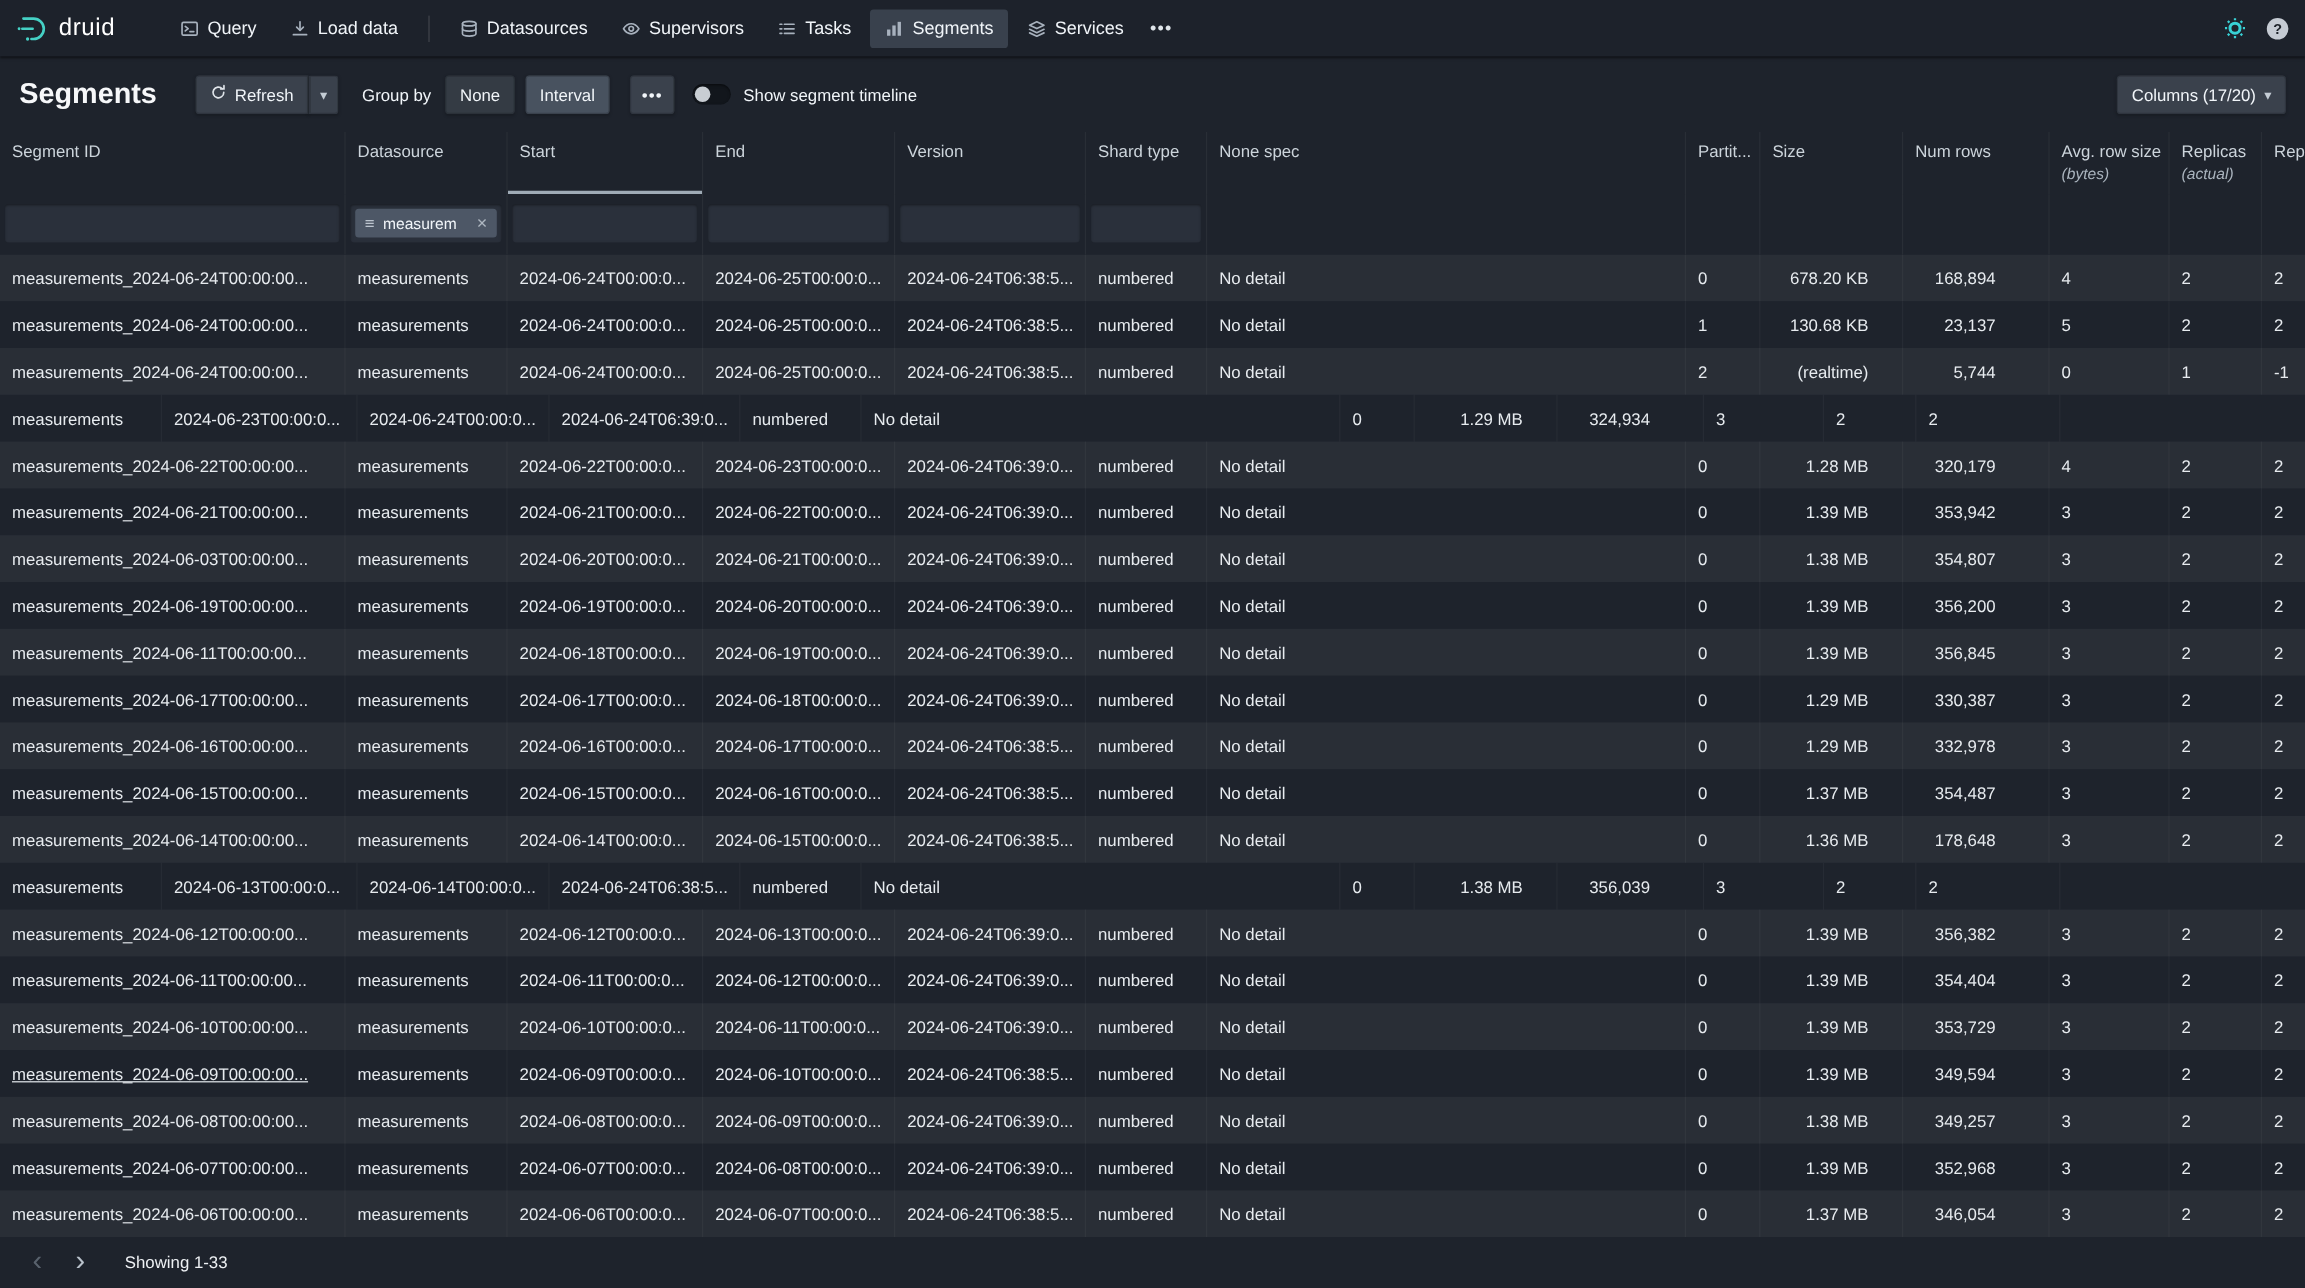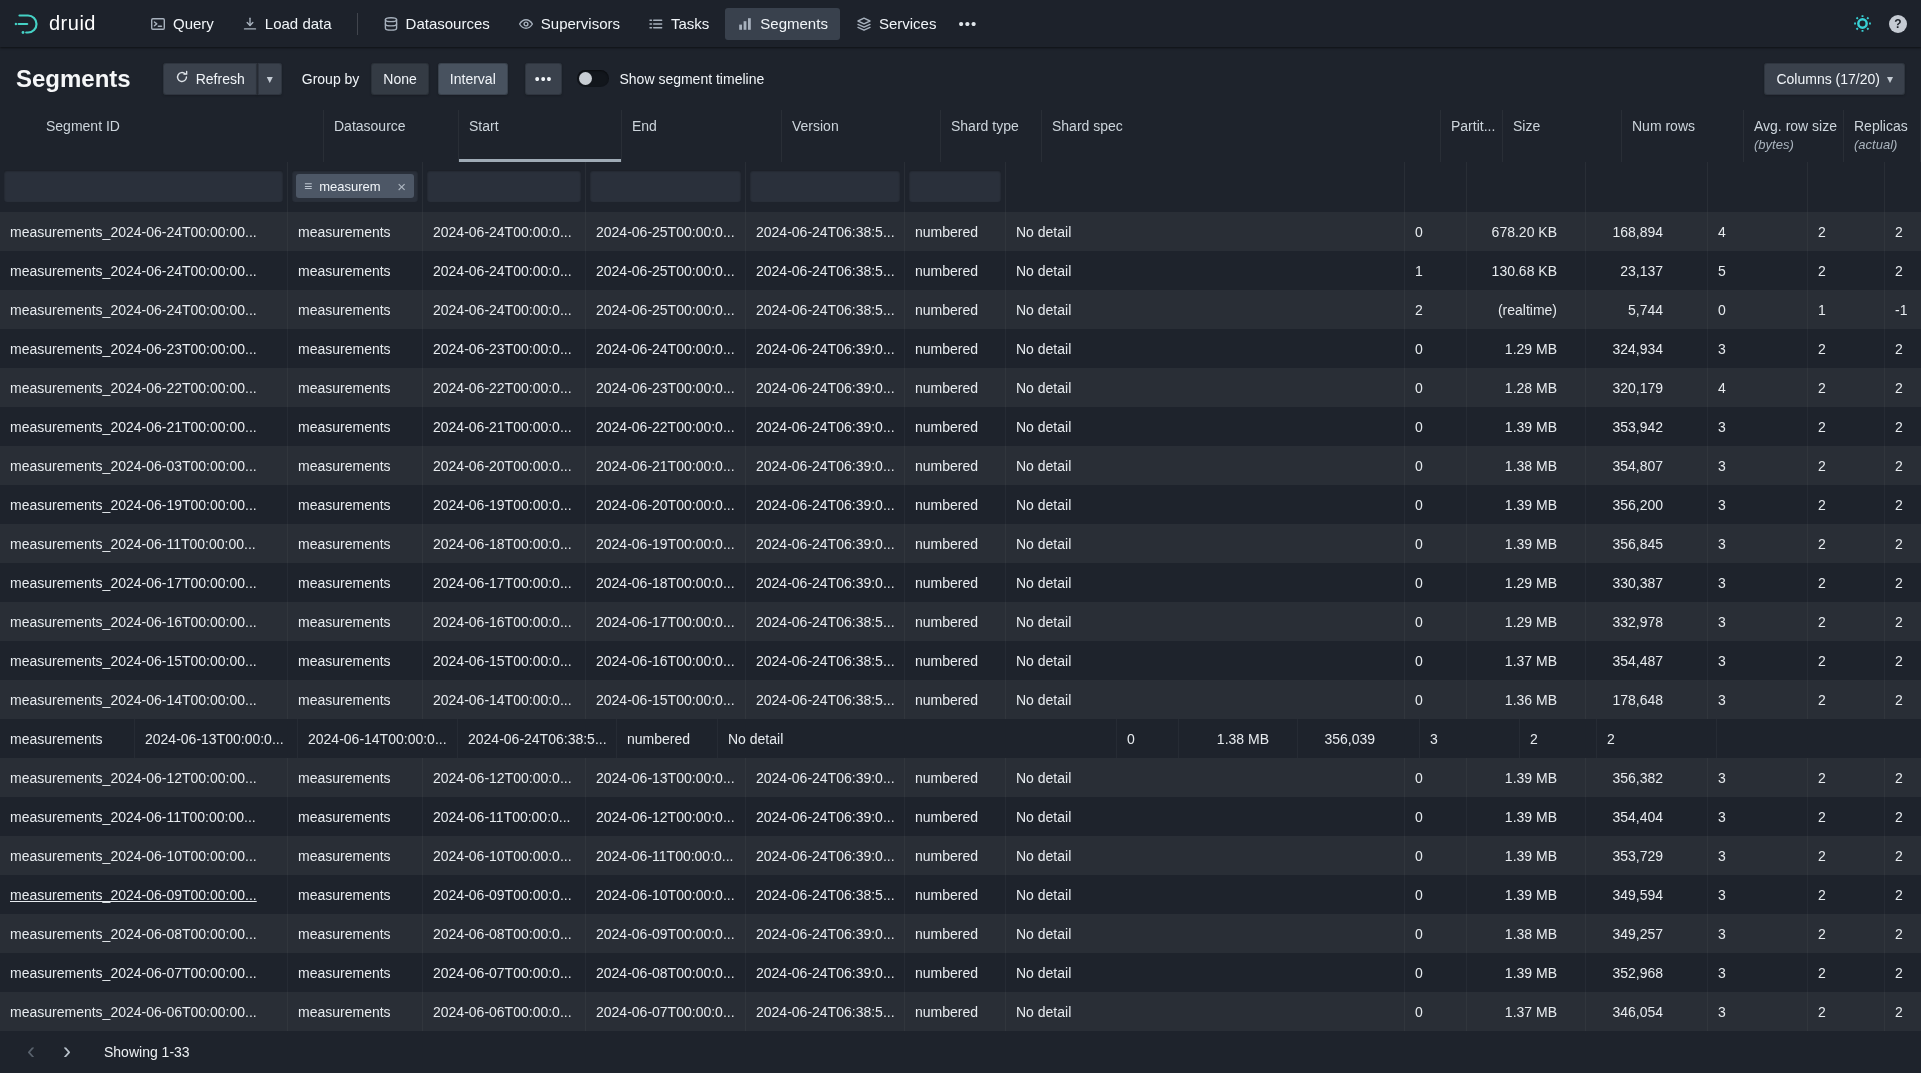--- a/index.html
+++ b/index.html
@@ -60,21 +60,21 @@
   .switch{
     width:32px;height:17px;border-radius:9px;background:#12161c;position:relative;cursor:pointer;
     box-shadow:inset 0 1px 2px rgba(0,0,0,0.5);margin-right:10px;flex:0 0 auto;
   }
   .switch .knob{position:absolute;left:2px;top:2px;width:13px;height:13px;border-radius:50%;background:#c8cdd3;}
   .timeline-label{font-size:14px;color:#f1f5f9;}
   .columns-btn{margin-left:auto;}
   .caret-glyph{font-size:12px;color:#c4ccd4;}
   
   .table-wrap{width:1921px;overflow:hidden;}
-  .thead{display:flex;height:52px;padding-left:36px;}
+  .thead{display:flex;height:52px;}
   .th{
     flex:0 0 auto;box-sizing:border-box;padding:8px 10px 0 10px;font-size:14px;color:#ccd4db;
     border-right:1px solid rgba(255,255,255,0.05);cursor:pointer;overflow:hidden;white-space:nowrap;
   }
   .th.sorted{box-shadow:inset 0 -3px 0 #9fabb6;}
   .th-sub{font-style:italic;font-size:13px;color:#aab4be;margin-top:3px;}
   .filter-row{display:flex;height:50px;}
   .fc{flex:0 0 auto;box-sizing:border-box;padding:8px 4px 0 4px;border-right:1px solid rgba(255,255,255,0.05);}
   .finput{
     height:32px;background:#2a303b;border-radius:3px;display:flex;align-items:center;
@@ -259,21 +259,21 @@
       <div class="th" style="width: 160px;">
         <div class="th-label">End</div>
       </div>
       <div class="th" style="width: 159px;">
         <div class="th-label">Version</div>
       </div>
       <div class="th" style="width: 101px;">
         <div class="th-label">Shard type</div>
       </div>
       <div class="th" style="width: 399px;">
-        <div class="th-label">Shard spec</div>
+        <div class="th-label">None spec</div>
       </div>
       <div class="th" style="width: 62px;">
         <div class="th-label">Partit...</div>
       </div>
       <div class="th" style="width: 119px;">
         <div class="th-label">Size</div>
       </div>
       <div class="th" style="width: 122px;">
         <div class="th-label">Num rows</div>
       </div>
@@ -372,21 +372,20 @@
         <div class="td td-shard_type" style="width: 101px;">numbered</div>
         <div class="td td-shard_spec" style="width: 399px;">No detail</div>
         <div class="td td-partition" style="width: 62px;">2</div>
         <div class="td td-size right" style="width: 119px;">(realtime)</div>
         <div class="td td-num_rows right" style="width: 122px;">5,744</div>
         <div class="td td-avg_row_size" style="width: 100px;">0</div>
         <div class="td td-replicas" style="width: 77px;">1</div>
         <div class="td td-replication_factor" style="width: 120px;">-1</div>
       </div>
       <div class="tr">
-        <div class="td td-segment_id" style="width: 288px;">measurements_2024-06-23T00:00:00...</div>
         <div class="td td-datasource" style="width: 135px;">measurements</div>
         <div class="td td-start" style="width: 163px;">2024-06-23T00:00:0...</div>
         <div class="td td-end" style="width: 160px;">2024-06-24T00:00:0...</div>
         <div class="td td-version" style="width: 159px;">2024-06-24T06:39:0...</div>
         <div class="td td-shard_type" style="width: 101px;">numbered</div>
         <div class="td td-shard_spec" style="width: 399px;">No detail</div>
         <div class="td td-partition" style="width: 62px;">0</div>
         <div class="td td-size right" style="width: 119px;">1.29 MB</div>
         <div class="td td-num_rows right" style="width: 122px;">324,934</div>
         <div class="td td-avg_row_size" style="width: 100px;">3</div>

